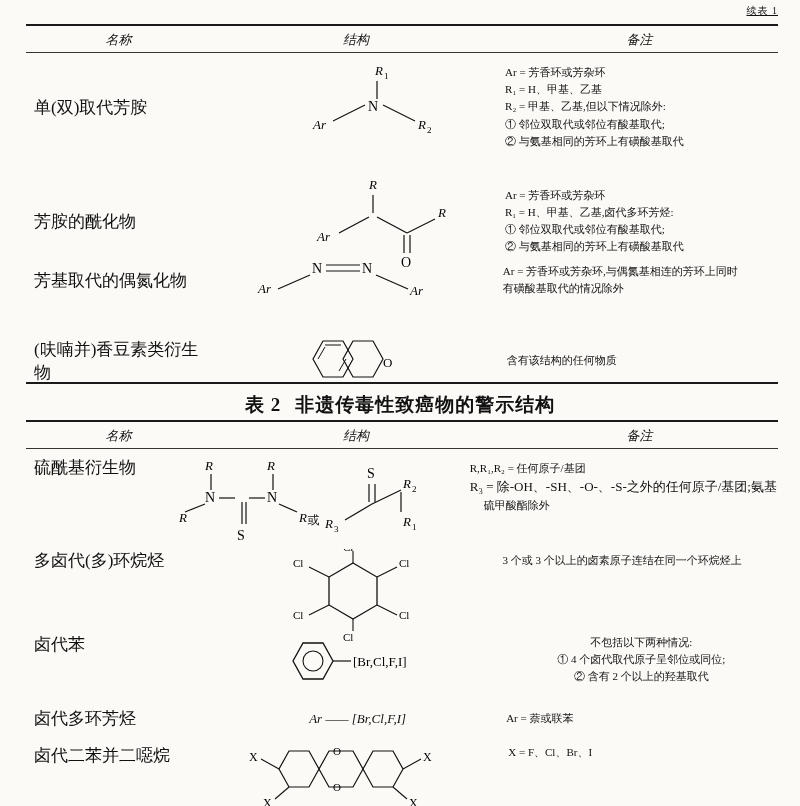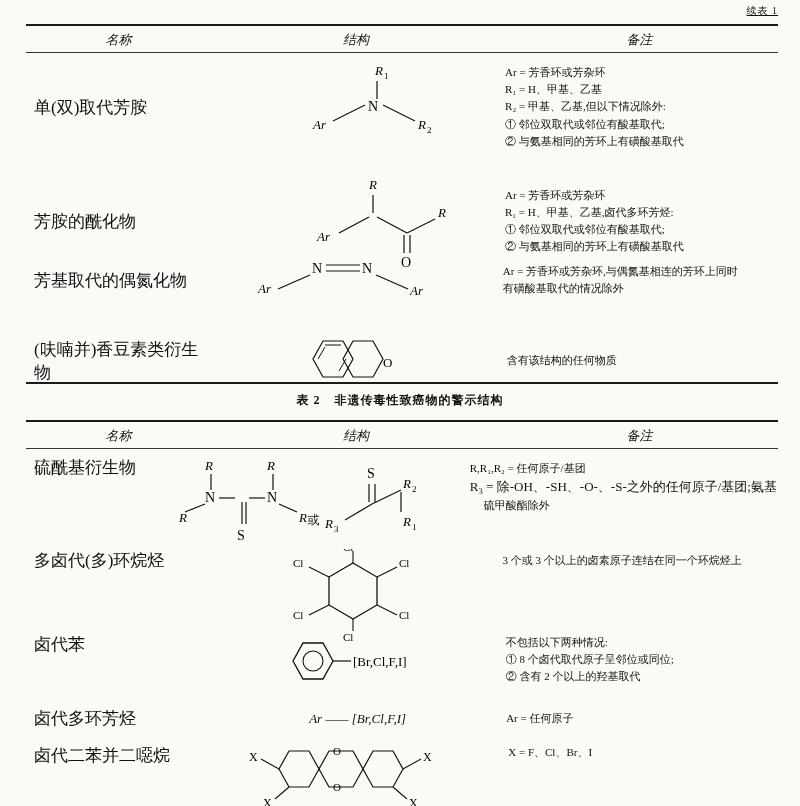--- a/index.html
+++ b/index.html
@@ -24,21 +24,21 @@
   .tbl{position:absolute;left:26px;width:752px;}
   .hdr td{font-size:13px;text-align:center;padding:5px 0 6px 0;font-style:italic;}
   .row td{vertical-align:middle;font-size:12.5px;}
   .c-name{width:185px;padding-left:8px;}
   .c-struct{width:290px;text-align:center;}
   .c-note{width:277px;padding-left:6px;}
   .note-line{line-height:1.55;font-size:11px;white-space:nowrap;}
   .name-text{font-size:17px;}
   .title2{
     position:absolute;left:0;width:800px;text-align:center;
-    font-size:12px;font-weight:bold;letter-spacing:1px;
+    font-size:19px;font-weight:bold;letter-spacing:1px;
   }
   .title2 .t-num{margin-right:14px;}
   svg{display:block;margin:0 auto;}
 </style>
 </head>
 <body>
 
 <div class="page">
 
   <div class="cont-label">续表 1</div>
@@ -294,42 +294,42 @@
           <span class="name-text">卤代苯</span>
         </td>
         <td class="c-struct">
           <svg width="220" height="58" viewBox="0 0 220 58">
             <polygon points="58,10 78,10 88,28 78,46 58,46 48,28" fill="none" stroke="#111" stroke-width="1.3"></polygon>
             <circle cx="68" cy="28" r="10" fill="none" stroke="#111" stroke-width="1.1"></circle>
             <line x1="88" y1="28" x2="106" y2="28" stroke="#111" stroke-width="1.2"></line>
             <text x="108" y="33" font-family="Liberation Serif, serif" font-size="13">[Br,Cl,F,I]</text>
           </svg>
         </td>
-        <td class="c-note" style="vertical-align:top;padding-top:2px;">
+        <td class="c-note" style="vertical-align:top;padding-top:2px;text-align:center;">
           <div class="note-line">不包括以下两种情况:</div>
-          <div class="note-line">① 8 个卤代取代原子呈邻位或同位;</div>
+          <div class="note-line">① 4 个卤代取代原子呈邻位或同位;</div>
           <div class="note-line">② 含有 2 个以上的羟基取代</div>
         </td>
       </tr>
     </tbody>
       </table>
   </div>
 
   <div class="tbl" style="top:706px;">
     <table>
       <tbody>
           <tr class="row">
         <td class="c-name">
           <span class="name-text">卤代多环芳烃</span>
         </td>
         <td class="c-struct">
           <span style="font-size:13px;font-style:italic;">Ar —— [Br,Cl,F,I]</span>
         </td>
         <td class="c-note">
-          <div class="note-line">Ar = 任何原子</div>
+          <div class="note-line">Ar = 萘或联苯</div>
         </td>
       </tr>
     </tbody>
       </table>
   </div>
 
   <div class="tbl" style="top:736px;">
     <table>
       <tbody>
           <tr class="row">

